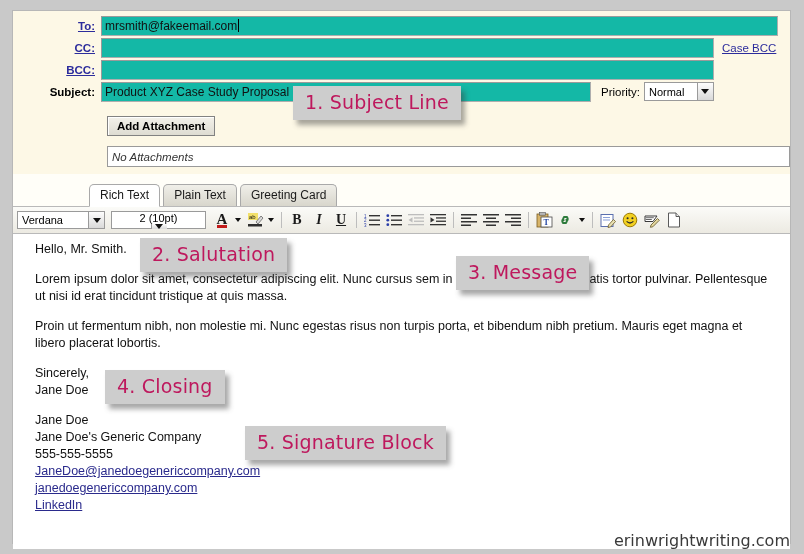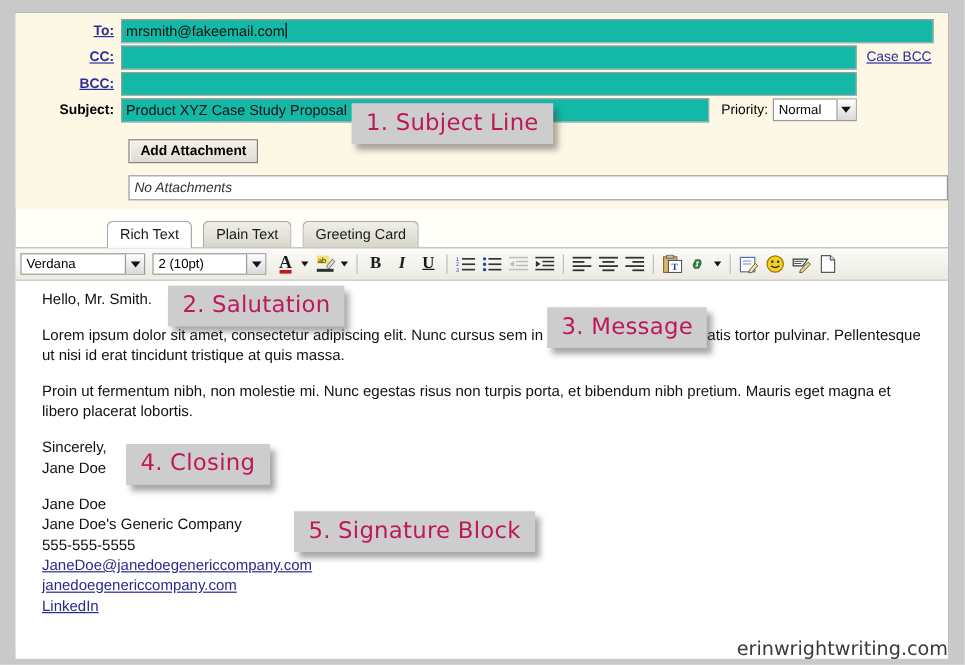--- a/index.html
+++ b/index.html
@@ -91,41 +91,41 @@
     display:flex;align-items:flex-end;
     height:22px;margin:10px 0 0 76px;position:relative;z-index:3;
   }
   .tab{
     font-size:12px;color:#1a1a1a;
     padding:3px 10px 4px 10px;
     border:1px solid #a9a9a9;
     border-bottom:none;
     border-radius:5px 5px 0 0;
     background:linear-gradient(#f0efe9,#d8d6cc);
-    margin-right:9px;cursor:pointer;line-height:14px;
+    margin-right:3px;cursor:pointer;line-height:14px;
   }
   .tab.active{background:#ffffff;border-bottom:1px solid #fff;position:relative;top:1px;}
   
   #format-toolbar{
     display:flex;align-items:center;
     height:26px;
     background:linear-gradient(#fbfbf8,#eceae2);
     border-top:1px solid #b9b9b9;
     border-bottom:1px solid #b9b9b9;
     padding:0 4px;gap:2px;
   }
   .combo{
     display:flex;align-items:center;height:18px;
     border:1px solid #9a9a9a;background:#fff;
     font-size:11px;box-sizing:border-box;margin-right:4px;
   }
   .combo span.v{padding:0 4px;flex:1;white-space:nowrap;color:#000;}
   .combo .sel-arrow{height:16px;}
-  #font-family-combo{width:104px;}
-  #font-size-combo{width:95px;}
+  #font-family-combo{width:88px;}
+  #font-size-combo{width:95px;flex-direction:column;}
   .tb-btn{
     width:20px;height:20px;display:flex;align-items:center;justify-content:center;
     cursor:pointer;font-size:13px;color:#1a1a1a;position:relative;
   }
   .tb-sep{width:1px;height:16px;background:#bdbdbd;margin:0 3px;}
   .tb-caret{
     width:0;height:0;border-left:3px solid transparent;border-right:3px solid transparent;
     border-top:4px solid #101010;margin-left:1px;margin-right:2px;cursor:pointer;
   }
   .bold-g{font-weight:bold;font-family:"Liberation Serif",serif;font-size:14px;}

